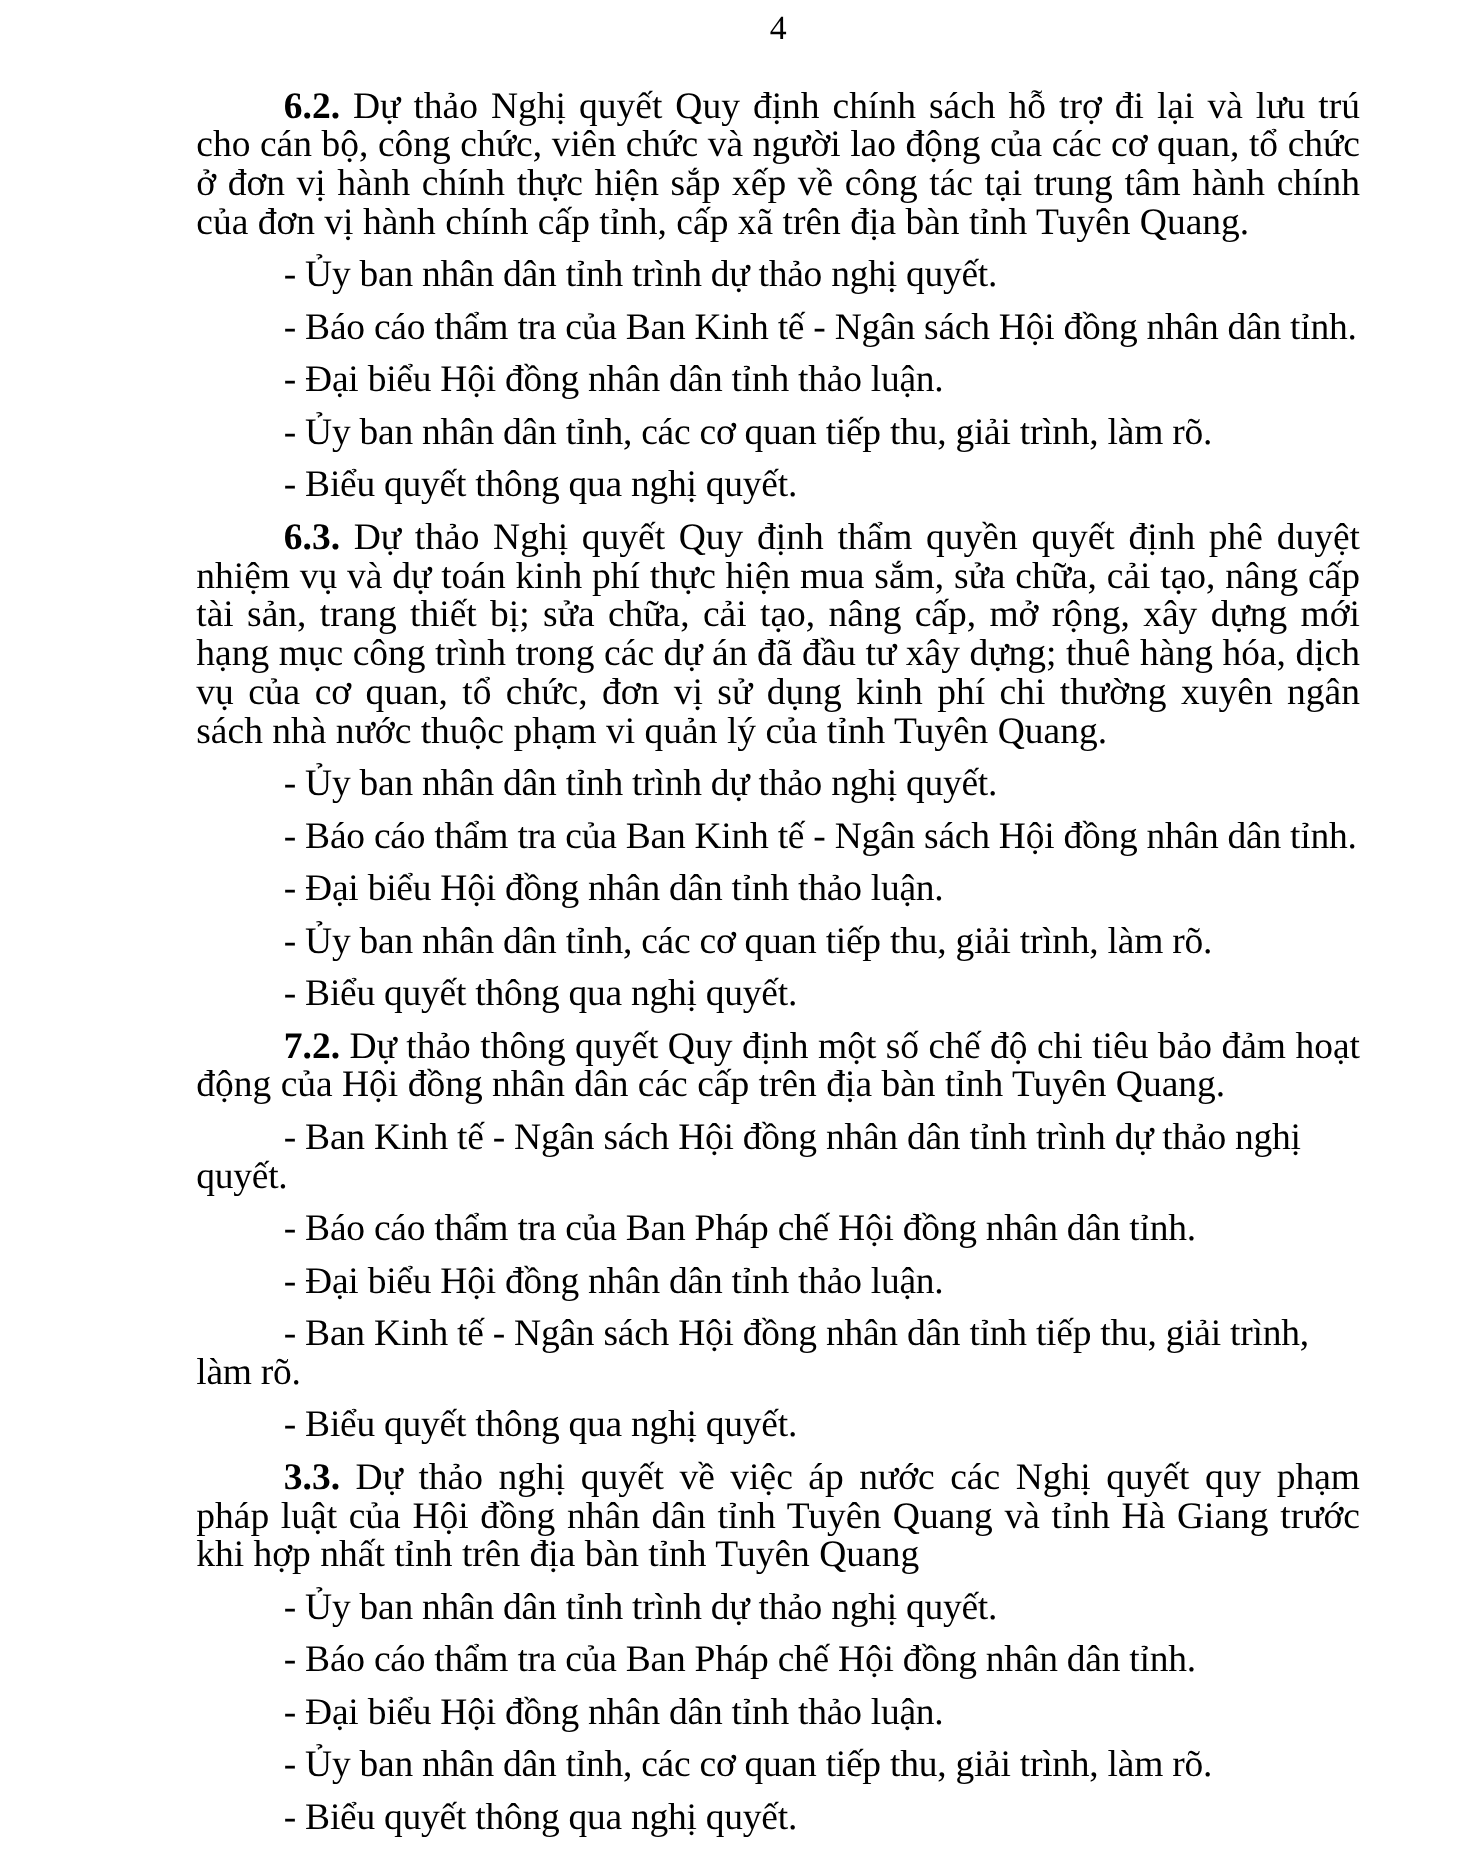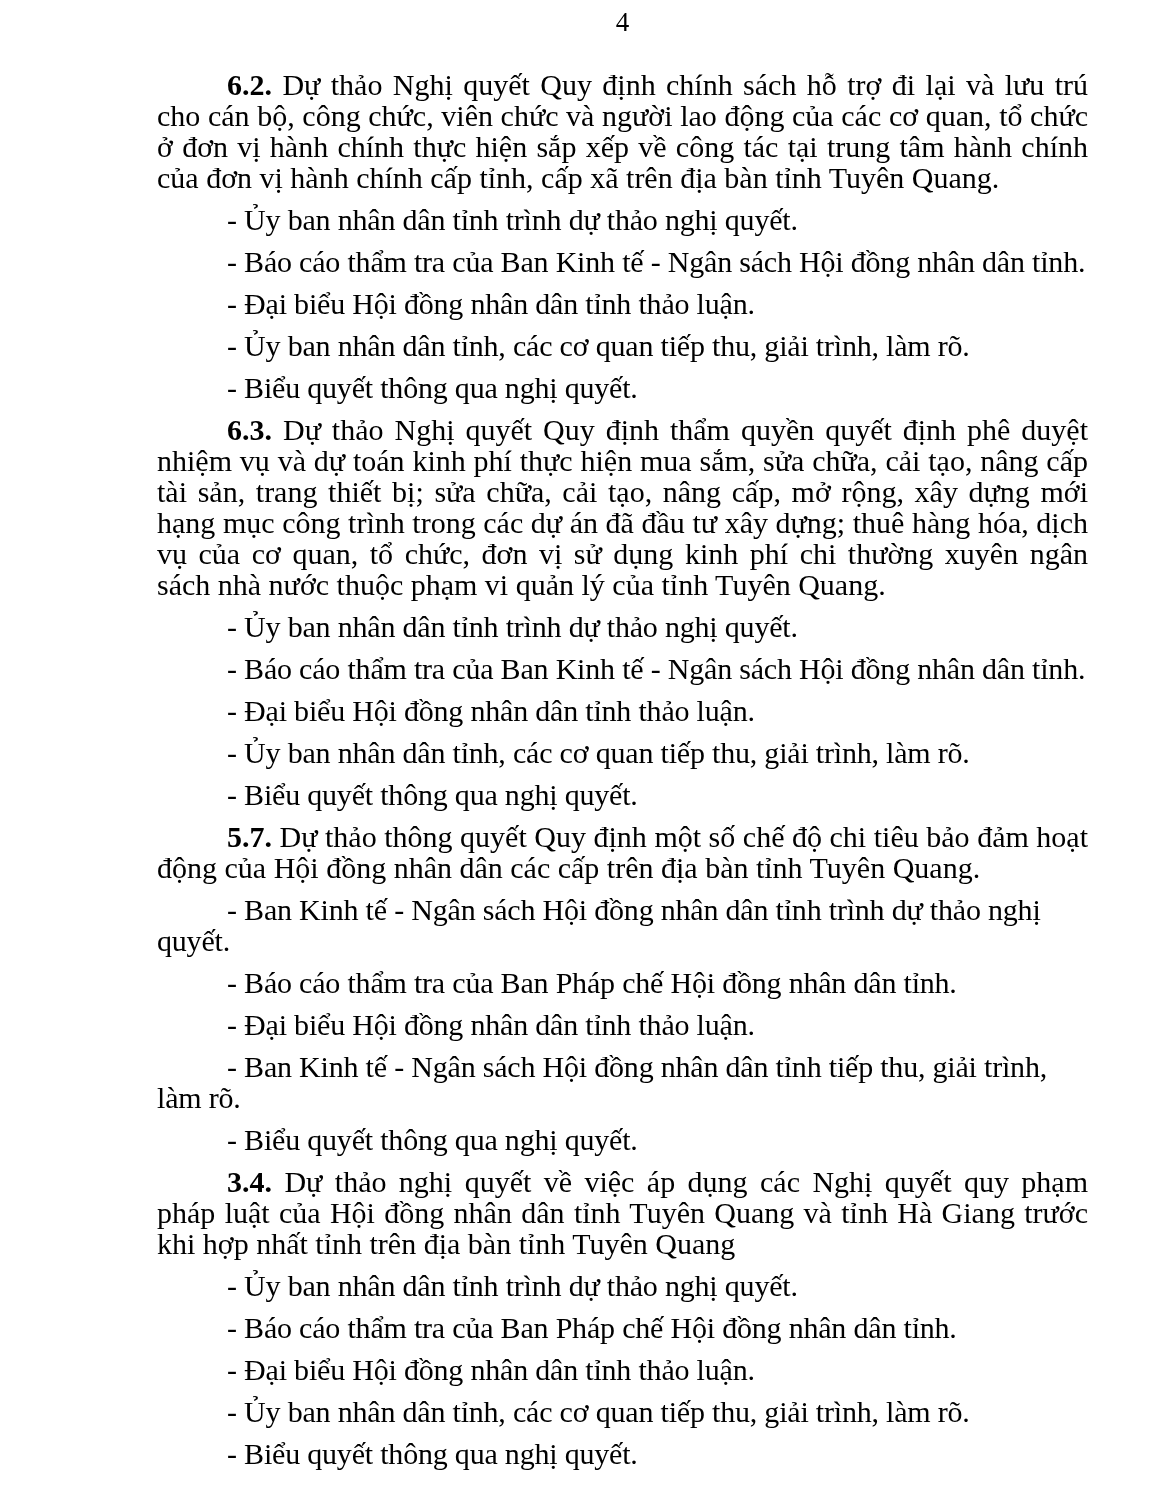--- a/index.html
+++ b/index.html
@@ -62,28 +62,28 @@
     <p class="bullet">- Ủy ban nhân dân tỉnh, các cơ quan tiếp thu, giải trình, làm rõ.</p>
     <p class="bullet">- Biểu quyết thông qua nghị quyết.</p>
 
     <p class="para"><b>6.3.</b> <span>Dự thảo Nghị quyết Quy định thẩm quyền quyết định phê duyệt nhiệm vụ và dự toán kinh phí thực hiện mua sắm, sửa chữa, cải tạo, nâng cấp tài sản, trang thiết bị; sửa chữa, cải tạo, nâng cấp, mở rộng, xây dựng mới hạng mục công trình trong các dự án đã đầu tư xây dựng; thuê hàng hóa, dịch vụ của cơ quan, tổ chức, đơn vị sử dụng kinh phí chi thường xuyên ngân sách nhà nước thuộc phạm vi quản lý của tỉnh Tuyên Quang.</span></p>
     <p class="bullet">- Ủy ban nhân dân tỉnh trình dự thảo nghị quyết.</p>
     <p class="bullet">- Báo cáo thẩm tra của Ban Kinh tế - Ngân sách Hội đồng nhân dân tỉnh.</p>
     <p class="bullet">- Đại biểu Hội đồng nhân dân tỉnh thảo luận.</p>
     <p class="bullet">- Ủy ban nhân dân tỉnh, các cơ quan tiếp thu, giải trình, làm rõ.</p>
     <p class="bullet">- Biểu quyết thông qua nghị quyết.</p>
 
-    <p class="para"><b>5.7.</b> <span>Dự thảo thông quyết Quy định một số chế độ chi tiêu bảo đảm hoạt động của Hội đồng nhân dân các cấp trên địa bàn tỉnh Tuyên Quang.</span></p>
+    <p class="para"><b>7.2.</b> <span>Dự thảo thông quyết Quy định một số chế độ chi tiêu bảo đảm hoạt động của Hội đồng nhân dân các cấp trên địa bàn tỉnh Tuyên Quang.</span></p>
     <p class="bullet">- Ban Kinh tế - Ngân sách Hội đồng nhân dân tỉnh trình dự thảo nghị quyết.</p>
     <p class="bullet">- Báo cáo thẩm tra của Ban Pháp chế Hội đồng nhân dân tỉnh.</p>
     <p class="bullet">- Đại biểu Hội đồng nhân dân tỉnh thảo luận.</p>
     <p class="bullet">- Ban Kinh tế - Ngân sách Hội đồng nhân dân tỉnh tiếp thu, giải trình, làm rõ.</p>
     <p class="bullet">- Biểu quyết thông qua nghị quyết.</p>
 
-    <p class="para"><b>3.4.</b> <span>Dự thảo nghị quyết về việc áp dụng các Nghị quyết quy phạm pháp luật của Hội đồng nhân dân tỉnh Tuyên Quang và tỉnh Hà Giang trước khi hợp nhất tỉnh trên địa bàn tỉnh Tuyên Quang</span></p>
+    <p class="para"><b>3.3.</b> <span>Dự thảo nghị quyết về việc áp nước các Nghị quyết quy phạm pháp luật của Hội đồng nhân dân tỉnh Tuyên Quang và tỉnh Hà Giang trước khi hợp nhất tỉnh trên địa bàn tỉnh Tuyên Quang</span></p>
     <p class="bullet">- Ủy ban nhân dân tỉnh trình dự thảo nghị quyết.</p>
     <p class="bullet">- Báo cáo thẩm tra của Ban Pháp chế Hội đồng nhân dân tỉnh.</p>
     <p class="bullet">- Đại biểu Hội đồng nhân dân tỉnh thảo luận.</p>
     <p class="bullet">- Ủy ban nhân dân tỉnh, các cơ quan tiếp thu, giải trình, làm rõ.</p>
     <p class="bullet">- Biểu quyết thông qua nghị quyết.</p>
 
   </div>
 </div>
 
 </body></html>

